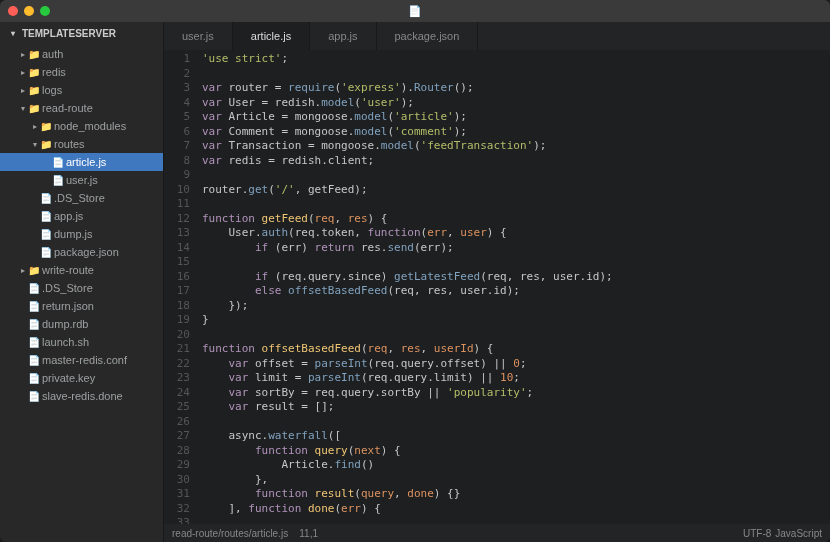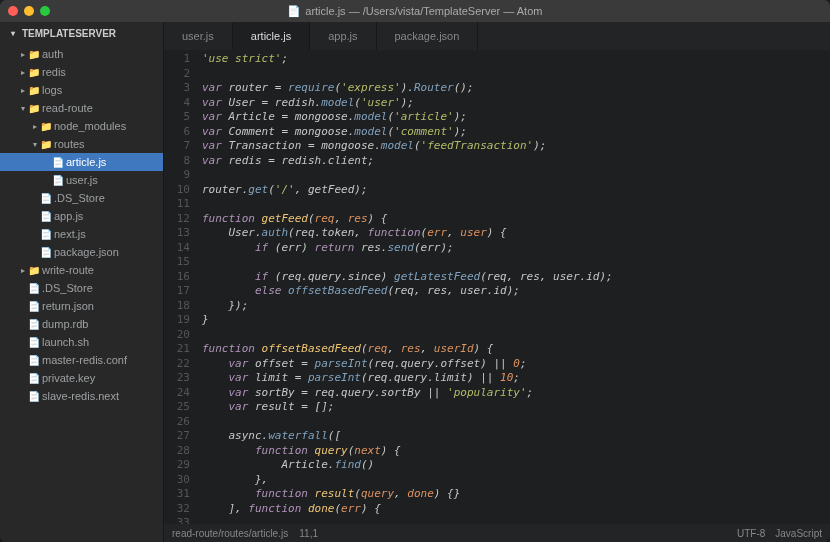--- a/index.html
+++ b/index.html
@@ -19,24 +19,24 @@
 .tree-row.selected { background: #4078c0; color: #fff; }
 .tree-icon { width: 14px; text-align: center; font-size: 10px; flex-shrink: 0; }
 .arrow { width: 10px; text-align: center; font-size: 8px; flex-shrink: 0; }
 .editor-area { flex: 1; display: flex; flex-direction: column; background: #1d1f21; overflow: hidden; }
 .tabs { display: flex; height: 28px; background: #222426; }
 .tab { padding: 0 18px; display: flex; align-items: center; color: #888; font-size: 11px; border-right: 1px solid #181818; background: #222426; cursor: pointer; }
 .tab.active { background: #1d1f21; color: #ddd; }
 .code-area { flex: 1; display: flex; overflow: auto; font-family: Menlo, Consolas, monospace; font-size: 11px; line-height: 14.5px; }
 .gutter { width: 32px; text-align: right; padding: 2px 6px 0 0; color: #555; background: #1d1f21; user-select: none; }
 .gutter .ln { height: 14.5px; }
-.code { flex: 1; padding: 2px 0 0 6px; white-space: pre; color: #c0c0c0; font-style: italic; }
+.code { flex: 1; padding: 2px 0 0 6px; white-space: pre; color: #c0c0c0; }
 .code .line { height: 14.5px; }
 .statusbar { height: 18px; background: #222426; color: #888; font-size: 10px; display: flex; align-items: center; padding: 0 8px; justify-content: space-between; }
-.sb-right { display: flex; gap: 10px; }
+.sb-right { display: flex; gap: 4px; }
 .kw { color: #b294bb; }
 .str { color: #b5bd68; }
 .fn { color: #81a2be; }
 .num { color: #de935f; }
 .name { color: #f0c674; }
 .op { color: #c5c8c6; }
 .ret { color: #b294bb; }
 .def { color: #de935f; }
 </style>
 </head>
@@ -44,21 +44,20 @@
 
 <div class="window">
   <div class="titlebar">
     <div class="traffic">
       <div class="dot red"></div>
       <div class="dot yellow"></div>
       <div class="dot green"></div>
     </div>
     <div class="title">
       <span>📄</span>
-      <span>article.js — /Users/vista/TemplateServer — Atom</span>
     </div>
   </div>
 
   <div class="body">
     <div class="sidebar">
       <div class="project-title">
         <span class="arrow">▾</span>
         <span>TEMPLATESERVER</span>
       </div>
       <div id="tree">
@@ -108,21 +107,21 @@
             <span>.DS_Store</span>
           </div>
           <div class="tree-row" style="padding-left: 30px;">
             <span class="arrow"></span>
             <span class="tree-icon">📄</span>
             <span>app.js</span>
           </div>
           <div class="tree-row" style="padding-left: 30px;">
             <span class="arrow"></span>
             <span class="tree-icon">📄</span>
-            <span>next.js</span>
+            <span>dump.js</span>
           </div>
           <div class="tree-row" style="padding-left: 30px;">
             <span class="arrow"></span>
             <span class="tree-icon">📄</span>
             <span>package.json</span>
           </div>
           <div class="tree-row" style="padding-left: 18px;">
             <span class="arrow">▸</span>
             <span class="tree-icon">📁</span>
             <span>write-route</span>
@@ -153,21 +152,21 @@
             <span>master-redis.conf</span>
           </div>
           <div class="tree-row" style="padding-left: 18px;">
             <span class="arrow"></span>
             <span class="tree-icon">📄</span>
             <span>private.key</span>
           </div>
           <div class="tree-row" style="padding-left: 18px;">
             <span class="arrow"></span>
             <span class="tree-icon">📄</span>
-            <span>slave-redis.next</span>
+            <span>slave-redis.done</span>
           </div>
         </div>
     </div>
 
     <div class="editor-area">
       <div class="tabs" id="tabs">
           <div class="tab">user.js</div>
           <div class="tab active">article.js</div>
           <div class="tab">app.js</div>
           <div class="tab">package.json</div>

